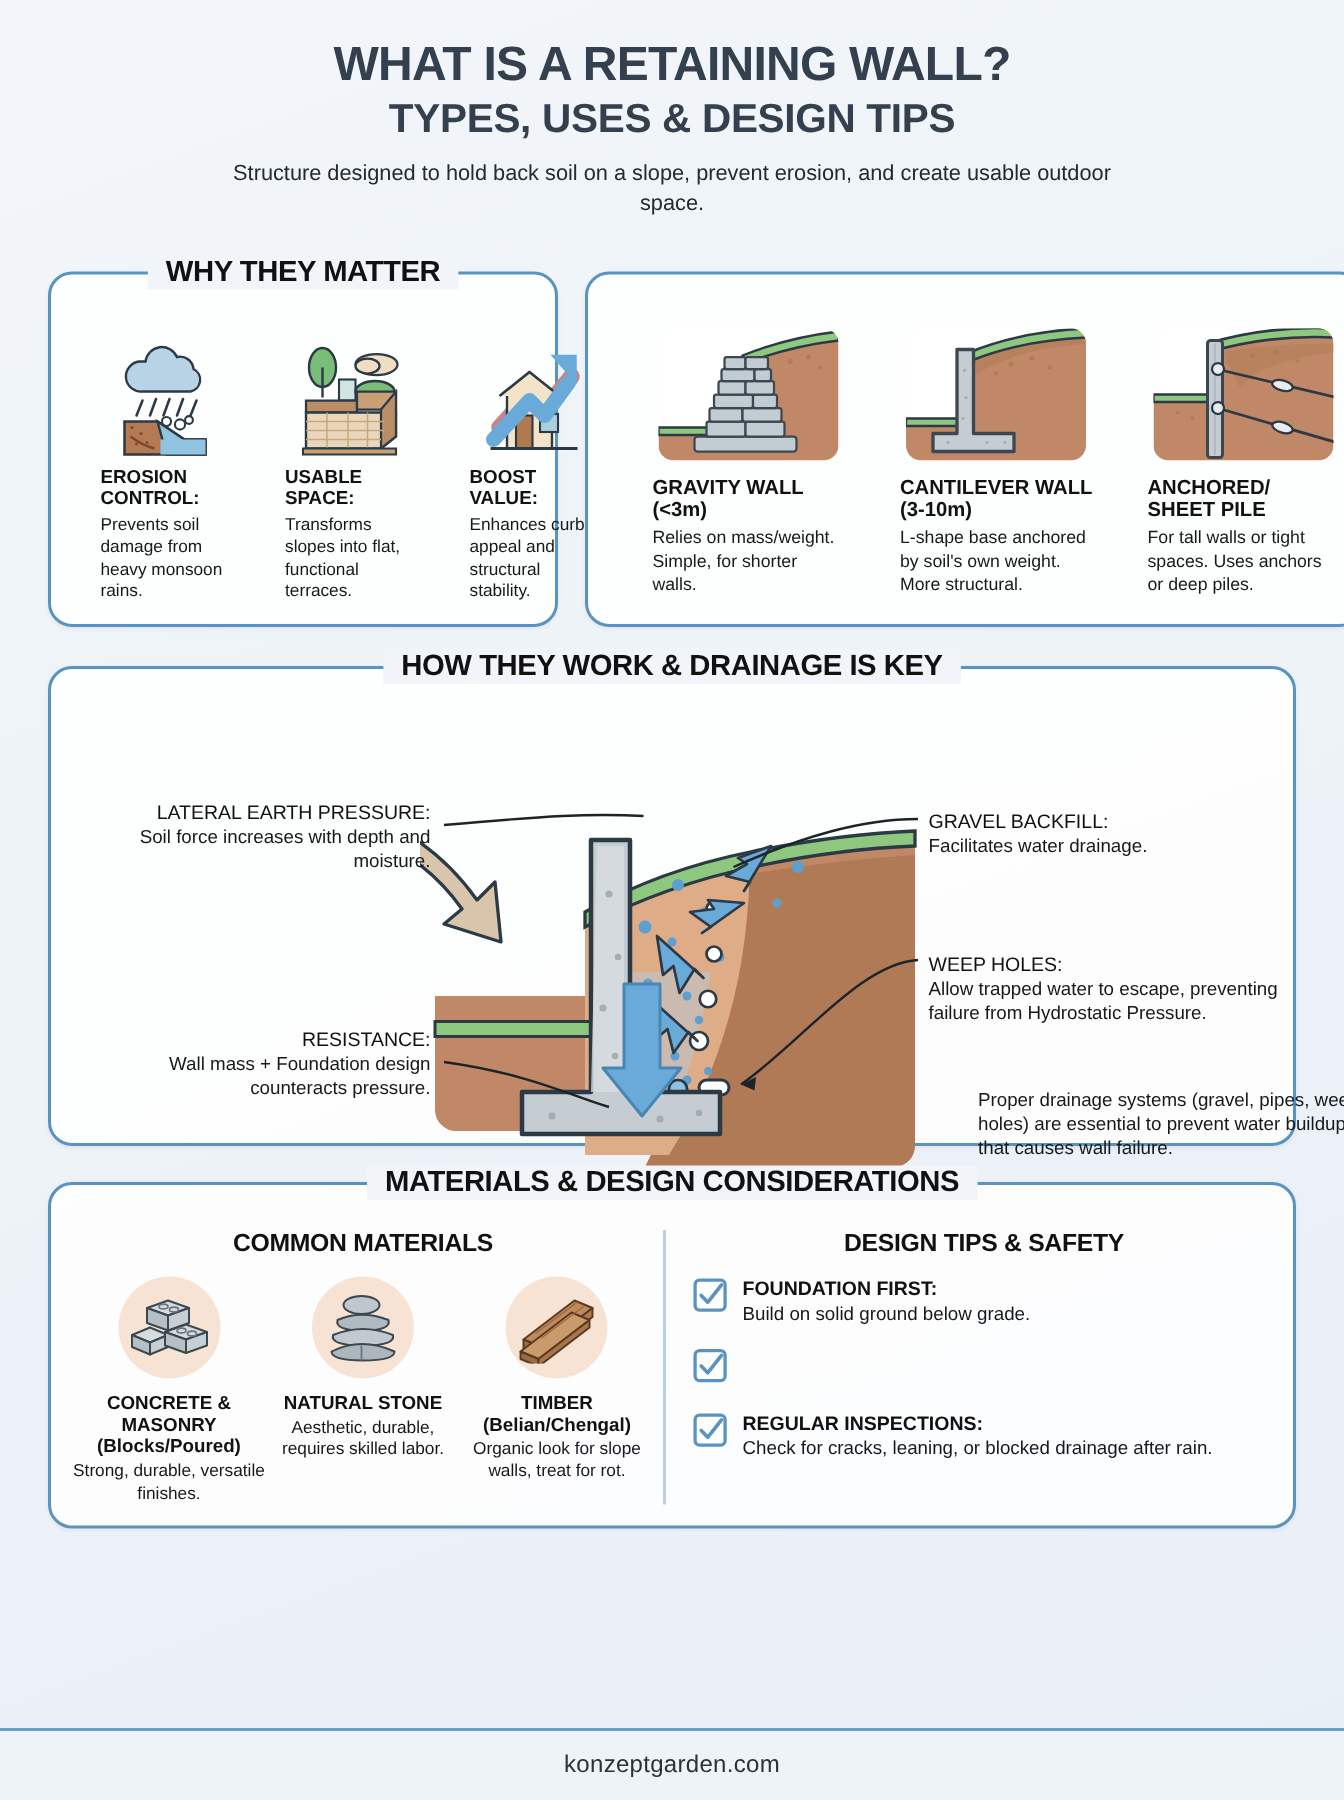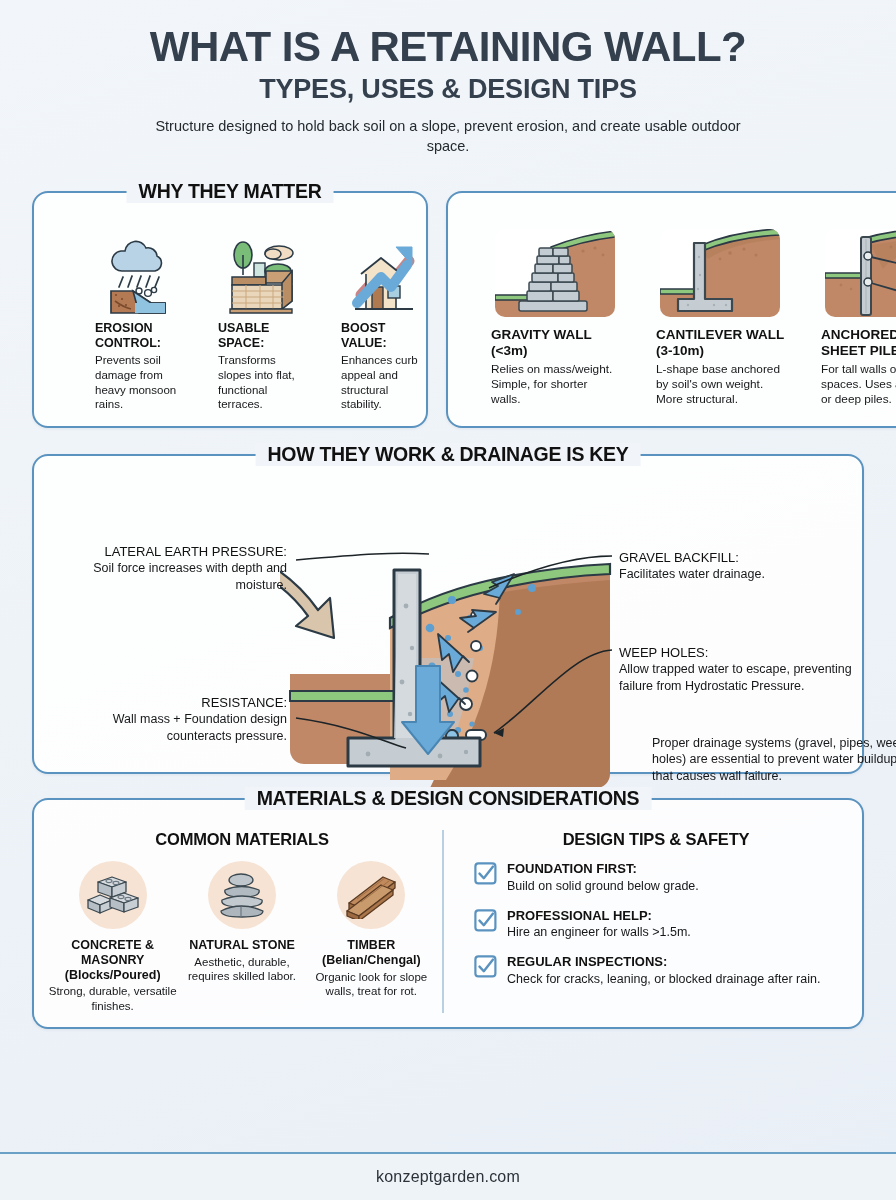--- a/index.html
+++ b/index.html
@@ -12,21 +12,21 @@
     position:relative;
   }
   .page{
     position:absolute;inset:0;
     background:linear-gradient(160deg,#f2f6fa 0%, #eef3f8 45%, #e9eff6 100%);
   }
 
   
   .header{padding:26px 40px 0;text-align:center;}
   .title-main{
-    font-size:42px;font-weight:bold;letter-spacing:-0.5px;
+    font-size:32px;font-weight:bold;letter-spacing:-0.5px;
     color:#34404d;line-height:1.02;margin:0;
   }
   .title-sub{
     font-size:27px;font-weight:bold;letter-spacing:-0.2px;
     color:#34404d;margin:6px 0 0;line-height:1.05;
   }
   .title-desc{
     font-size:14.5px;color:#242a30;margin:13px auto 0;line-height:1.4;
     max-width:600px;
   }
@@ -46,21 +46,21 @@
     font-size:19.5px;font-weight:bold;color:#111;
     white-space:nowrap;letter-spacing:-0.3px;
   }
 
   
   .row1{
     display:flex;gap:18px;
     padding:34px 32px 0;
     align-items:stretch;
   }
-  .panel-why{width:336px;padding:30px 28px 14px;}
+  .panel-why{width:336px;padding:30px 0 14px;}
   .panel-types{flex:1;padding:30px 10px 14px;}
 
   .cards{display:flex;justify-content:space-between;}
   .card{text-align:left;padding:0 4px;margin-left:29px;}
   .panel-why .card{width:33.3%;}
   .panel-types .card{width:33.3%;}
   .card-ico{height:92px;display:flex;align-items:flex-end;justify-content:center;margin-bottom:6px;}
   .panel-types .card-ico{height:98px;}
   .card-h{font-size:12.5px;font-weight:bold;line-height:1.18;margin-bottom:3px;color:#111;}
   .panel-types .card-h{font-size:13.5px;}
@@ -92,21 +92,21 @@
   .mat{width:33%;text-align:center;}
   .mat-circle{
     width:68px;height:68px;border-radius:50%;
     background:#f6e3d3;margin:0 auto 9px;
     display:flex;align-items:center;justify-content:center;
   }
   .mat-h{font-size:12.5px;font-weight:bold;line-height:1.18;color:#111;}
   .mat-p{font-size:11.5px;line-height:1.26;color:#17181a;margin-top:2px;}
 
   .tips{margin-top:4px;}
-  .tip{display:flex;gap:10px;margin-bottom:14px;align-items:flex-start;margin-left:12px;}
+  .tip{display:flex;gap:10px;margin-bottom:14px;align-items:flex-start;}
   .tip-box{flex:0 0 auto;margin-top:1px;}
   .tip-h{font-size:13px;font-weight:bold;color:#111;line-height:1.2;}
   .tip-p{font-size:12.5px;color:#17181a;line-height:1.28;margin-top:1px;}
 
   
   .footer{
     position:absolute;left:0;right:0;bottom:0;height:46px;
     border-top:2px solid #6ba0c6;
     display:flex;align-items:center;justify-content:center;
     background:#eef3f8;
@@ -550,24 +550,20 @@
               </span>
             </div>
 
             <div class="tip">
               <span class="tip-box">
                 <svg width="23" height="23" viewBox="0 0 23 23">
                   <rect x="1.4" y="1.4" width="20" height="20" rx="3" fill="#fff" stroke="#5a93bf" stroke-width="2.2"></rect>
                   <path d="M5.5 11.6l4.3 4.6L19 4.6" fill="none" stroke="#5a93bf" stroke-width="2.4" stroke-linecap="round" stroke-linejoin="round"></path>
                 </svg>
               </span>
-              <span>
-                <span class="tip-h" style="display:block">PROFESSIONAL HELP:</span>
-                <span class="tip-p" style="display:block">Hire an engineer for walls &gt;1.5m.</span>
-              </span>
             </div>
 
             <div class="tip">
               <span class="tip-box">
                 <svg width="23" height="23" viewBox="0 0 23 23">
                   <rect x="1.4" y="1.4" width="20" height="20" rx="3" fill="#fff" stroke="#5a93bf" stroke-width="2.2"></rect>
                   <path d="M5.5 11.6l4.3 4.6L19 4.6" fill="none" stroke="#5a93bf" stroke-width="2.4" stroke-linecap="round" stroke-linejoin="round"></path>
                 </svg>
               </span>
               <span>

